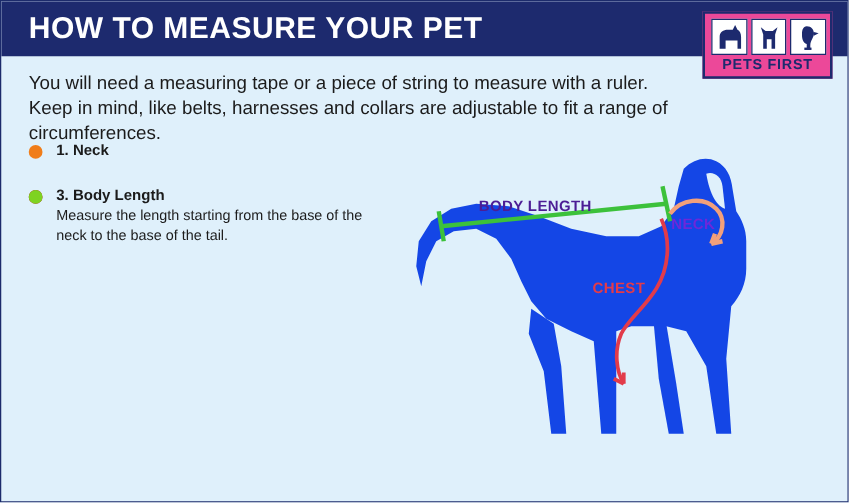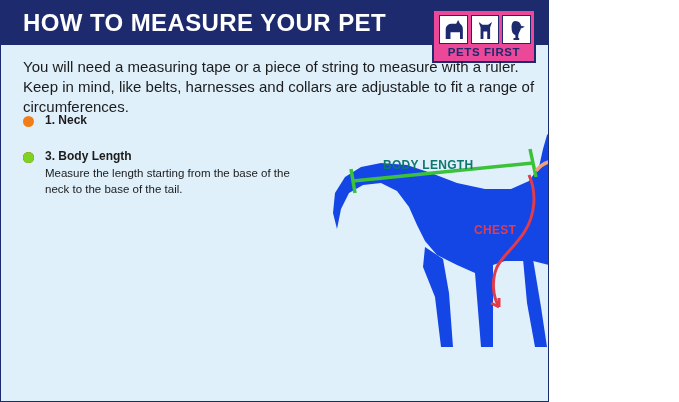--- a/index.html
+++ b/index.html
@@ -5,21 +5,21 @@
   html, body {
     margin: 0;
     padding: 0;
     background: #ffffff;
   }
   body {
     font-family: "Liberation Sans", sans-serif;
   }
   #page {
     position: relative;
-    width: 549px;
+    width: 679px;
     height: 402px;
     background: #dff0fb;
     border: 1px solid #1c2b6b;
     box-sizing: border-box;
     overflow: hidden;
   }
   
   #header-bar {
     position: absolute;
     left: 0; top: 0;
@@ -126,22 +126,22 @@
     height: 296px;
   }
   #diagram svg { display: block; }
   .lbl {
     position: absolute;
     font-size: 12px;
     font-weight: bold;
     letter-spacing: 0.3px;
     white-space: nowrap;
   }
-  #label-body-length { left: 86px; top: 61px; color: #0f766e; }
-  #label-neck { left: 240px; top: 85px; color: #404040; margin-left: 30px; }
+  #label-body-length { left: 86px; top: 61px; color: #4c1d95; }
+  #label-neck { left: 240px; top: 75px; color: #6d28d9; }
   #label-chest { left: 177px; top: 126px; color: #e23b4a; }
 </style>
 </head>
 <body>
 
 <div id="page">
 
   <div id="header-bar">
     <div id="header-title">HOW TO MEASURE YOUR PET</div>
   </div>

